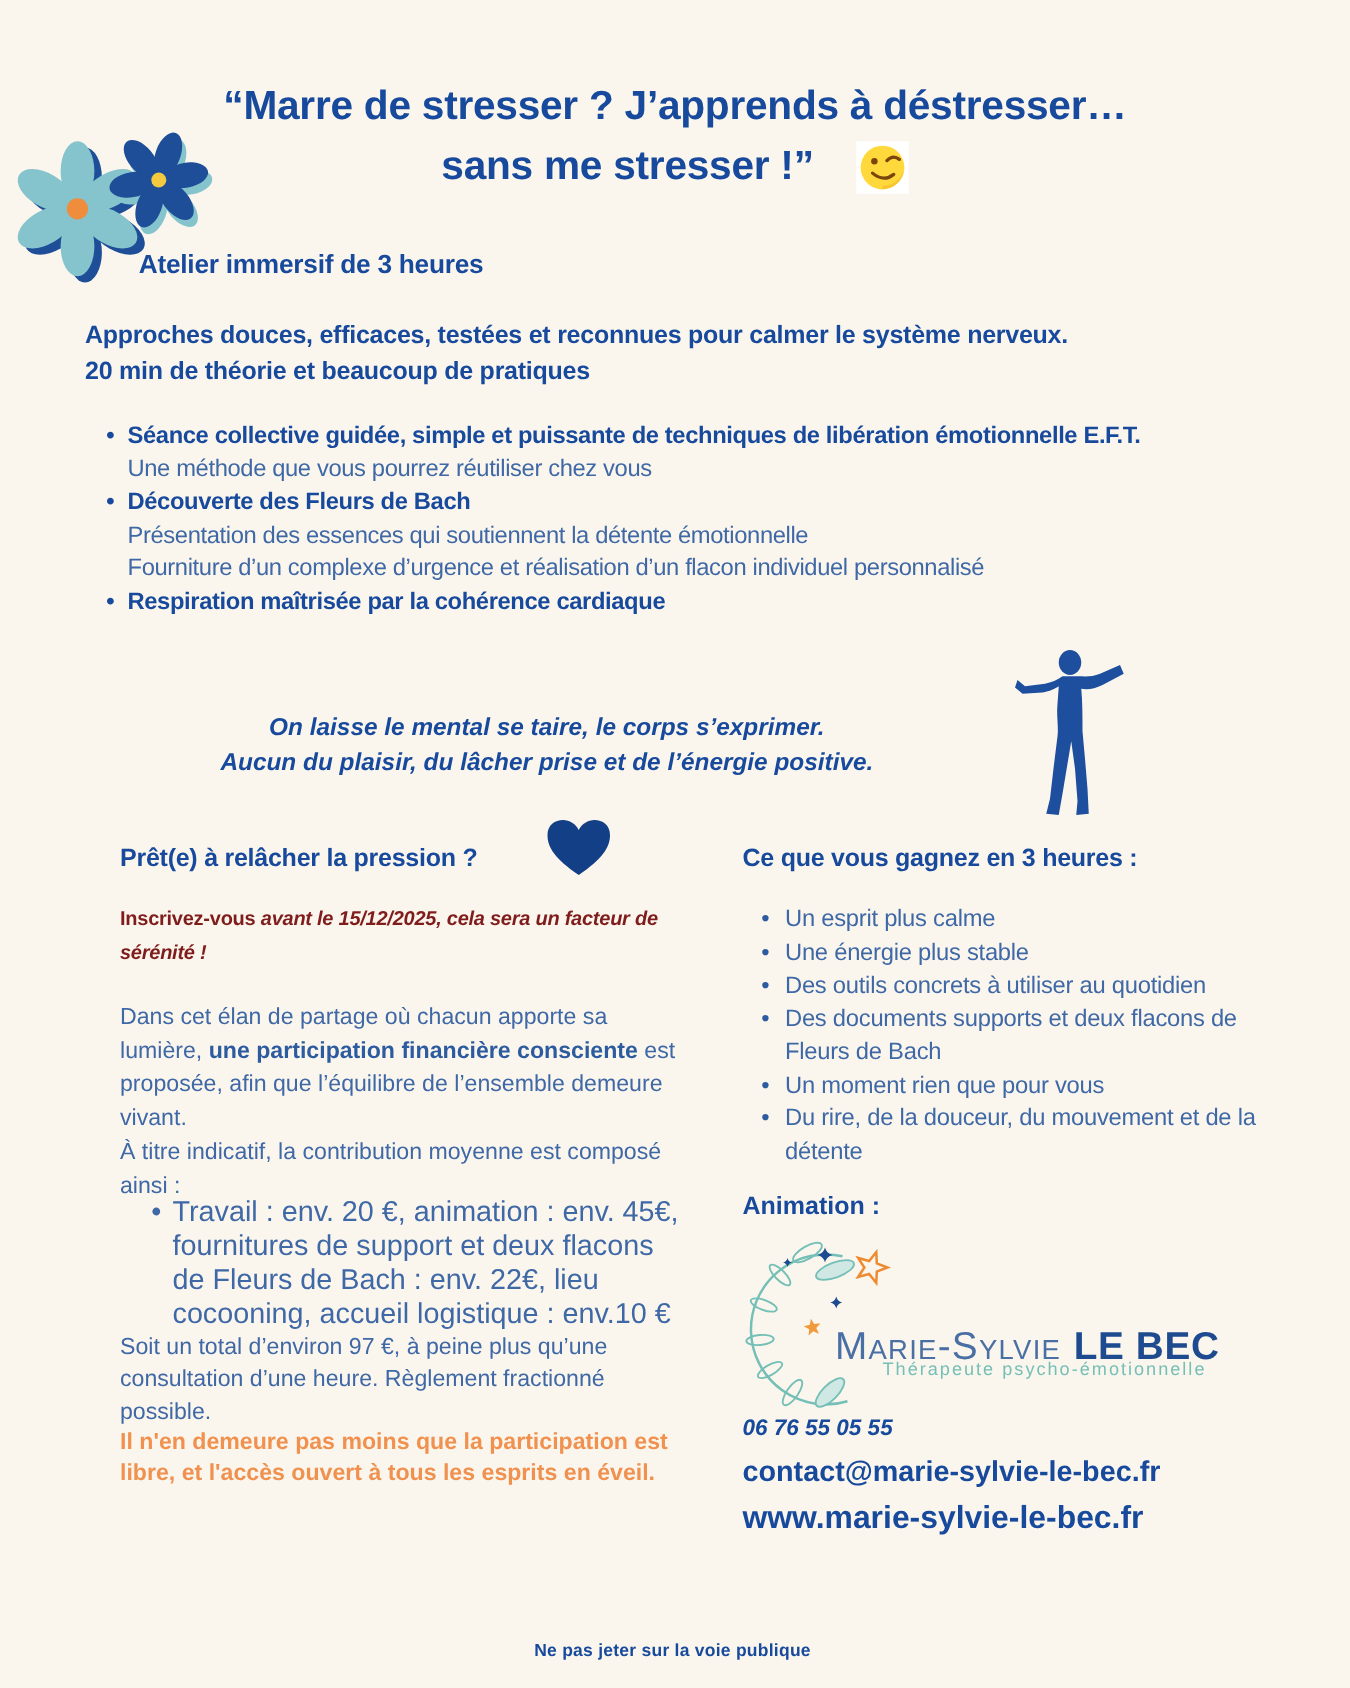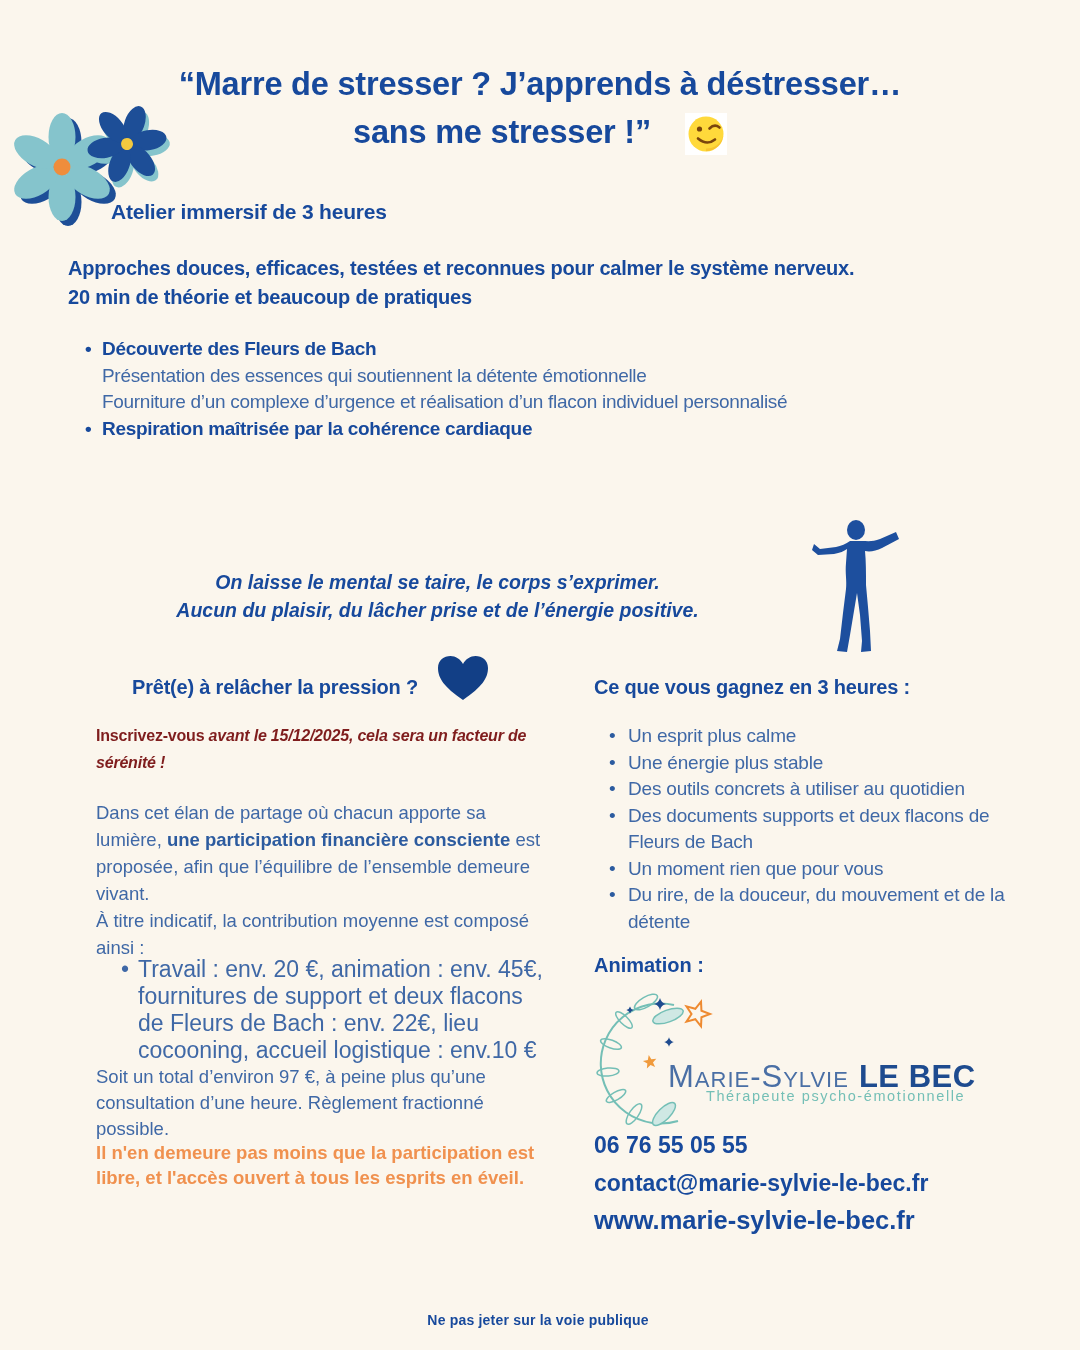--- a/index.html
+++ b/index.html
@@ -36,21 +36,21 @@
   .mli-s{padding-left:18px;font-size:19px;line-height:26.5px;letter-spacing:-0.3px;color:var(--body_blue);}
   
   .quote{
     position:absolute;left:0;top:568px;width:875px;text-align:center;
     font-size:19.5px;font-weight:bold;font-style:italic;line-height:28px;color:var(--navy);
   }
   
   .leftcol{position:absolute;left:96px;top:0;width:455px;height:1350px;}
   .rightcol{position:absolute;left:594px;top:0;width:432px;height:1350px;}
   .colhead{position:absolute;font-size:20px;font-weight:bold;letter-spacing:-0.2px;color:var(--navy);}
-  .lc-head{top:676px;left:0;margin-left:36px;}
+  .lc-head{top:676px;left:0;}
   .heart{position:absolute;left:340px;top:654px;}
   .signup{position:absolute;top:722px;left:0;width:455px;font-size:16px;font-weight:bold;line-height:27px;letter-spacing:-0.2px;color:#7f1d1d;}
   .signup .it{font-style:italic;}
   .lc-para{position:absolute;top:799px;left:0;width:455px;font-size:18.5px;line-height:27px;color:var(--body_blue);}
   .bseg{font-weight:bold;color:#2c5b9f;}
   .lc-cost{position:absolute;top:956px;left:12px;width:440px;padding-left:30px;font-size:23px;line-height:27px;color:var(--body_blue);box-sizing:border-box;}
   .lc-cost::before{content:"•";position:absolute;left:13px;top:0;color:var(--body_blue);}
   .lc-total{position:absolute;top:1064px;left:0;width:455px;font-size:18.5px;line-height:26px;color:var(--body_blue);}
   .lc-orange{position:absolute;top:1141px;left:0;width:460px;font-size:18.5px;font-weight:bold;line-height:24.5px;color:var(--accent_orange);}
   .rc-head{top:676px;left:0;}
@@ -60,21 +60,21 @@
   .anim{position:absolute;top:954px;left:0;font-size:20px;font-weight:bold;color:var(--navy);}
   
   .logo{position:absolute;top:982px;left:0;width:432px;height:155px;}
   .logo-wreath{position:absolute;left:0;top:6px;}
   .logo-name{position:absolute;left:74px;top:62px;white-space:nowrap;margin-top:15px;}
   .logo-name .thin{font-size:31px;font-variant:small-caps;letter-spacing:1px;color:var(--logo_blue);}
   .logo-name .boldpart{font-size:31px;font-weight:bold;letter-spacing:0.5px;color:var(--logo_navy);margin-left:10px;}
   .logo-tag{position:absolute;left:112px;top:106px;font-size:14.5px;letter-spacing:1.6px;color:var(--teal);}
   
   .contact{position:absolute;top:1132px;left:0;color:var(--navy);}
-  .c-phone{font-size:23px;font-weight:bold;}
+  .c-phone{font-size:18px;font-weight:bold;font-style:italic;}
   .c-email{font-size:23px;font-weight:bold;margin-top:11px;}
   .c-site{font-size:25.5px;font-weight:bold;margin-top:9px;}
   
   .footer{position:absolute;left:0;right:4px;top:1312px;text-align:center;font-size:14px;font-weight:bold;letter-spacing:0.2px;color:var(--navy);}
 </style>
 </head>
 <body>
 
 <div class="page">
 
@@ -132,20 +132,24 @@
     </g>
   </svg>
 
   <div class="subtitle">Atelier immersif de 3 heures</div>
   <div class="lead">
     <div>Approches douces, efficaces, testées et reconnues pour calmer le système nerveux.</div>
     <div>20 min de théorie et beaucoup de pratiques</div>
   </div>
 
   <div class="mlist">
+    <div class="mli">
+      <div class="mli-t">Séance collective guidée, simple et puissante de techniques de libération émotionnelle E.F.T.</div>
+      <div class="mli-s">Une méthode que vous pourrez réutiliser chez vous</div>
+    </div>
     <div class="mli">
       <div class="mli-t">Découverte des Fleurs de Bach</div>
       <div class="mli-s">Présentation des essences qui soutiennent la détente émotionnelle</div>
       <div class="mli-s">Fourniture d’un complexe d’urgence et réalisation d’un flacon individuel personnalisé</div>
     </div>
     <div class="mli">
       <div class="mli-t">Respiration maîtrisée par la cohérence cardiaque</div>
     </div>
   </div>
 

